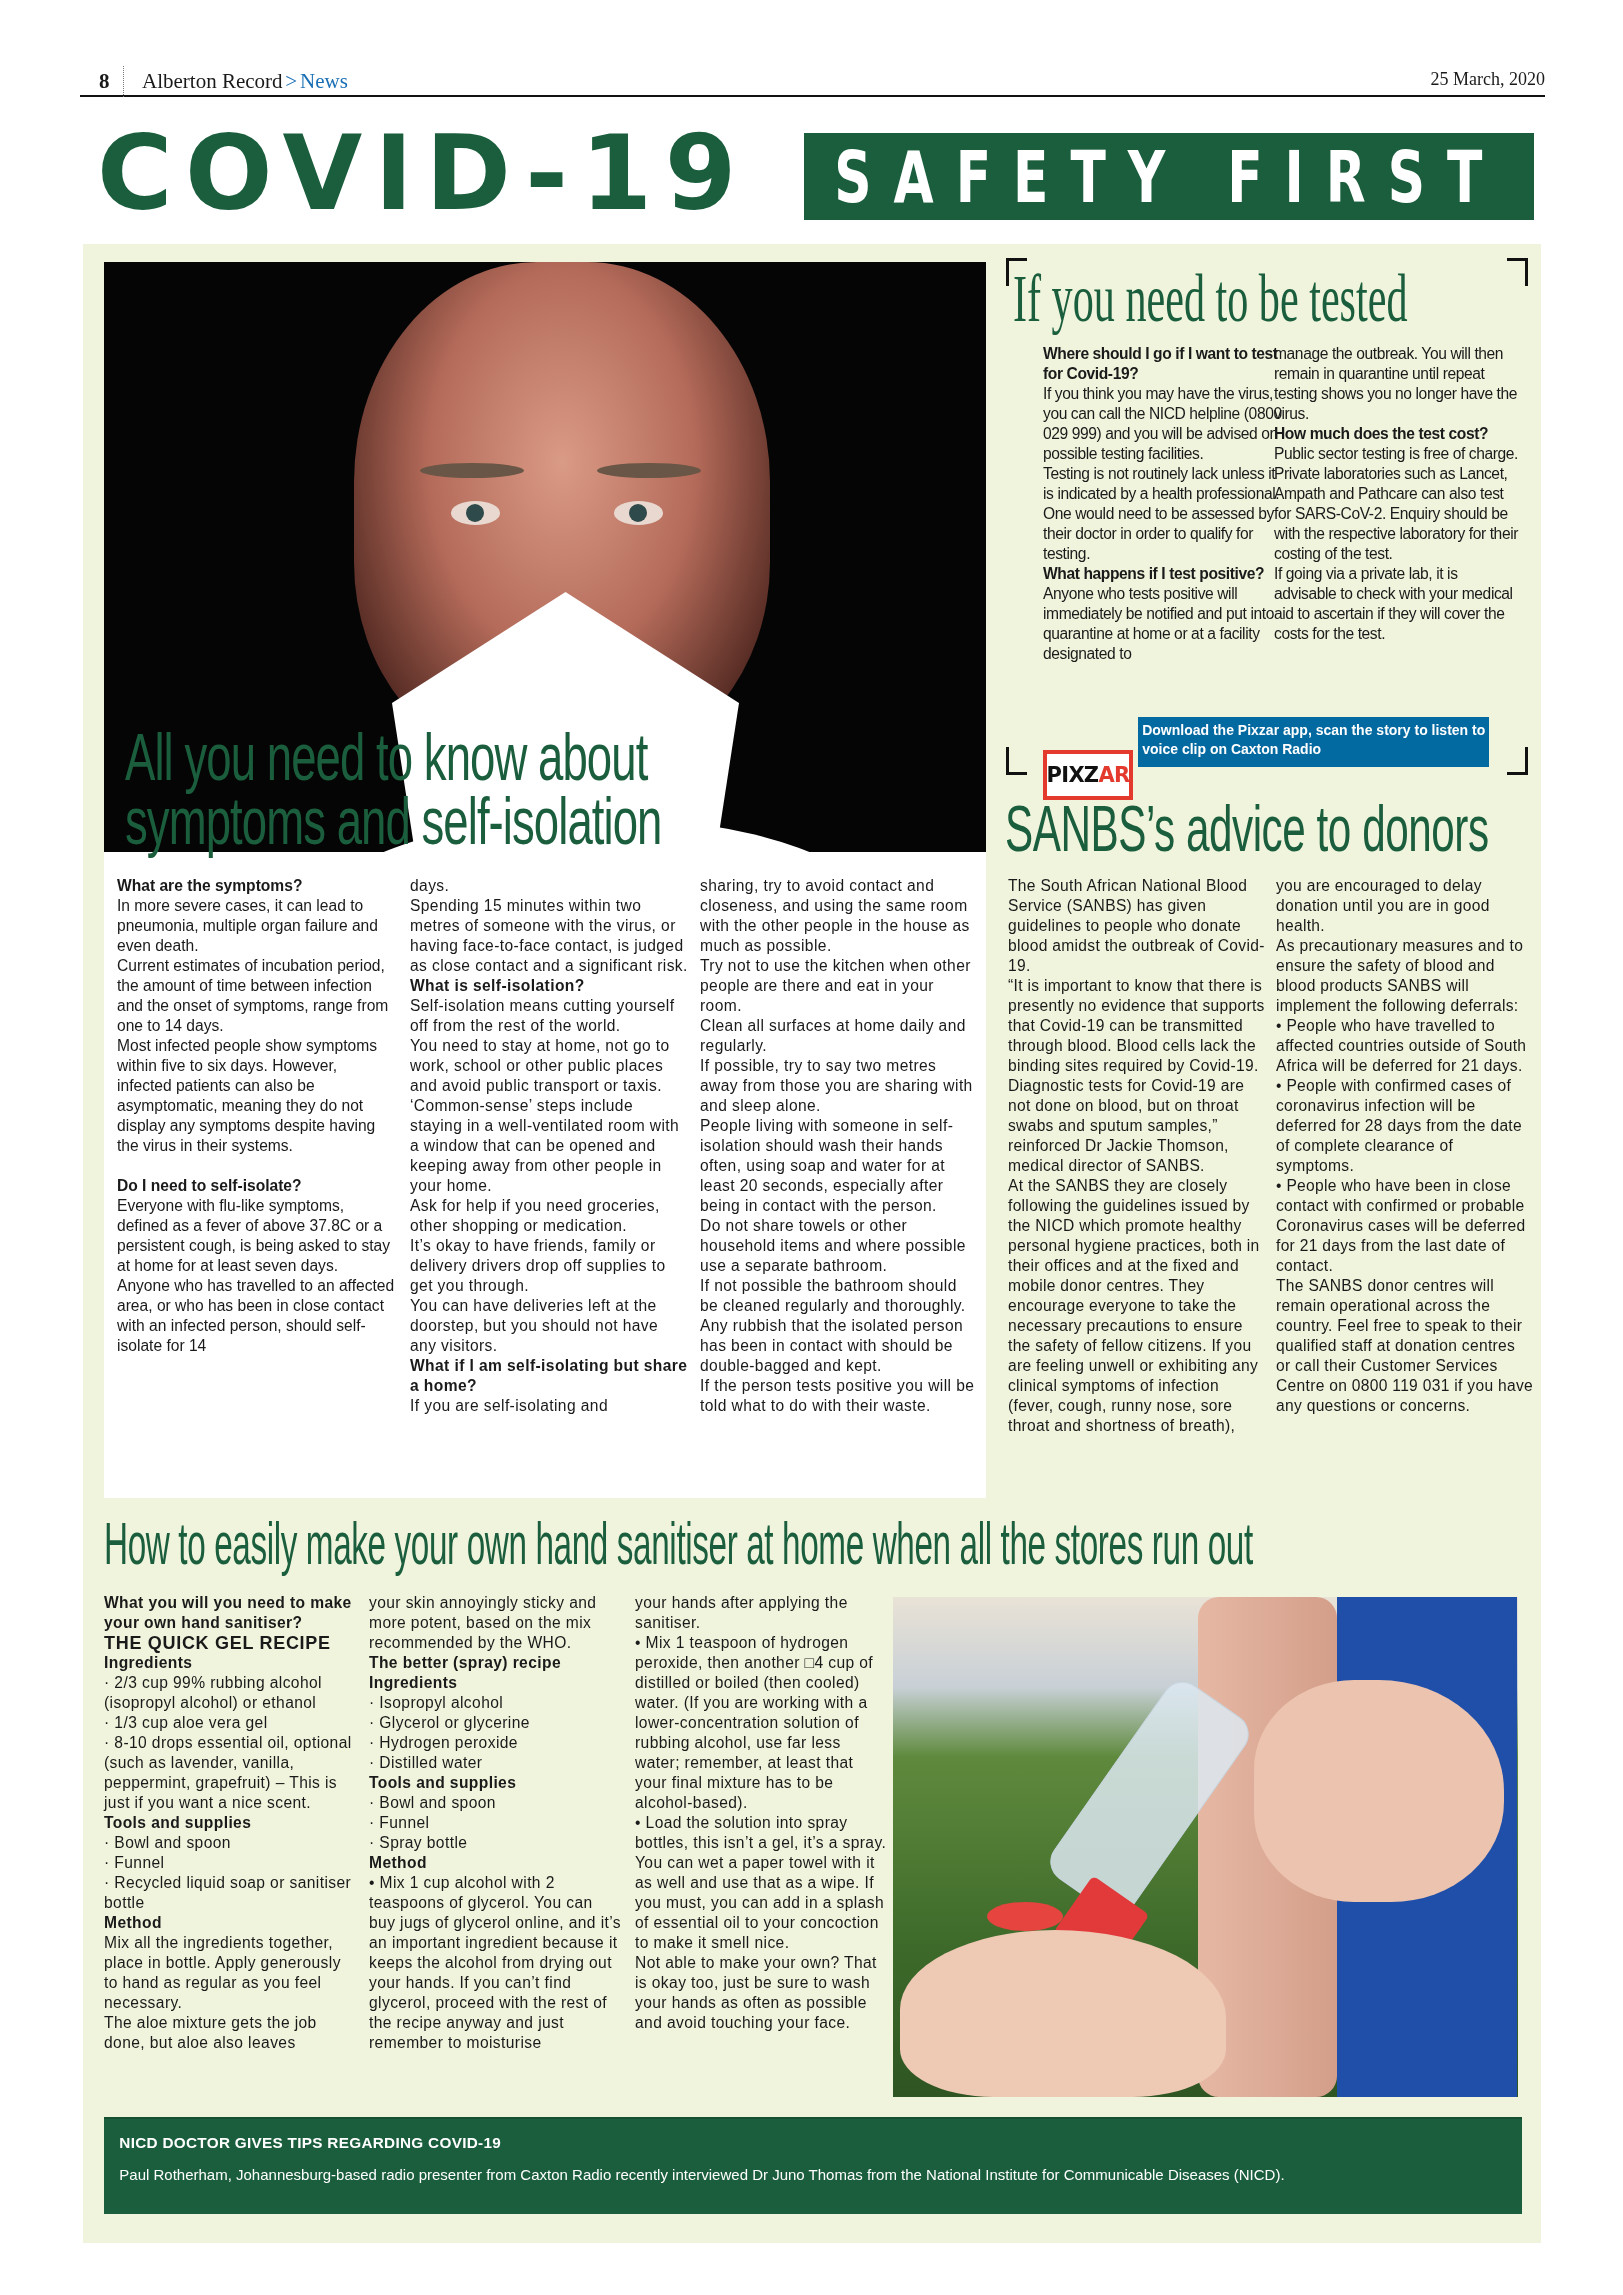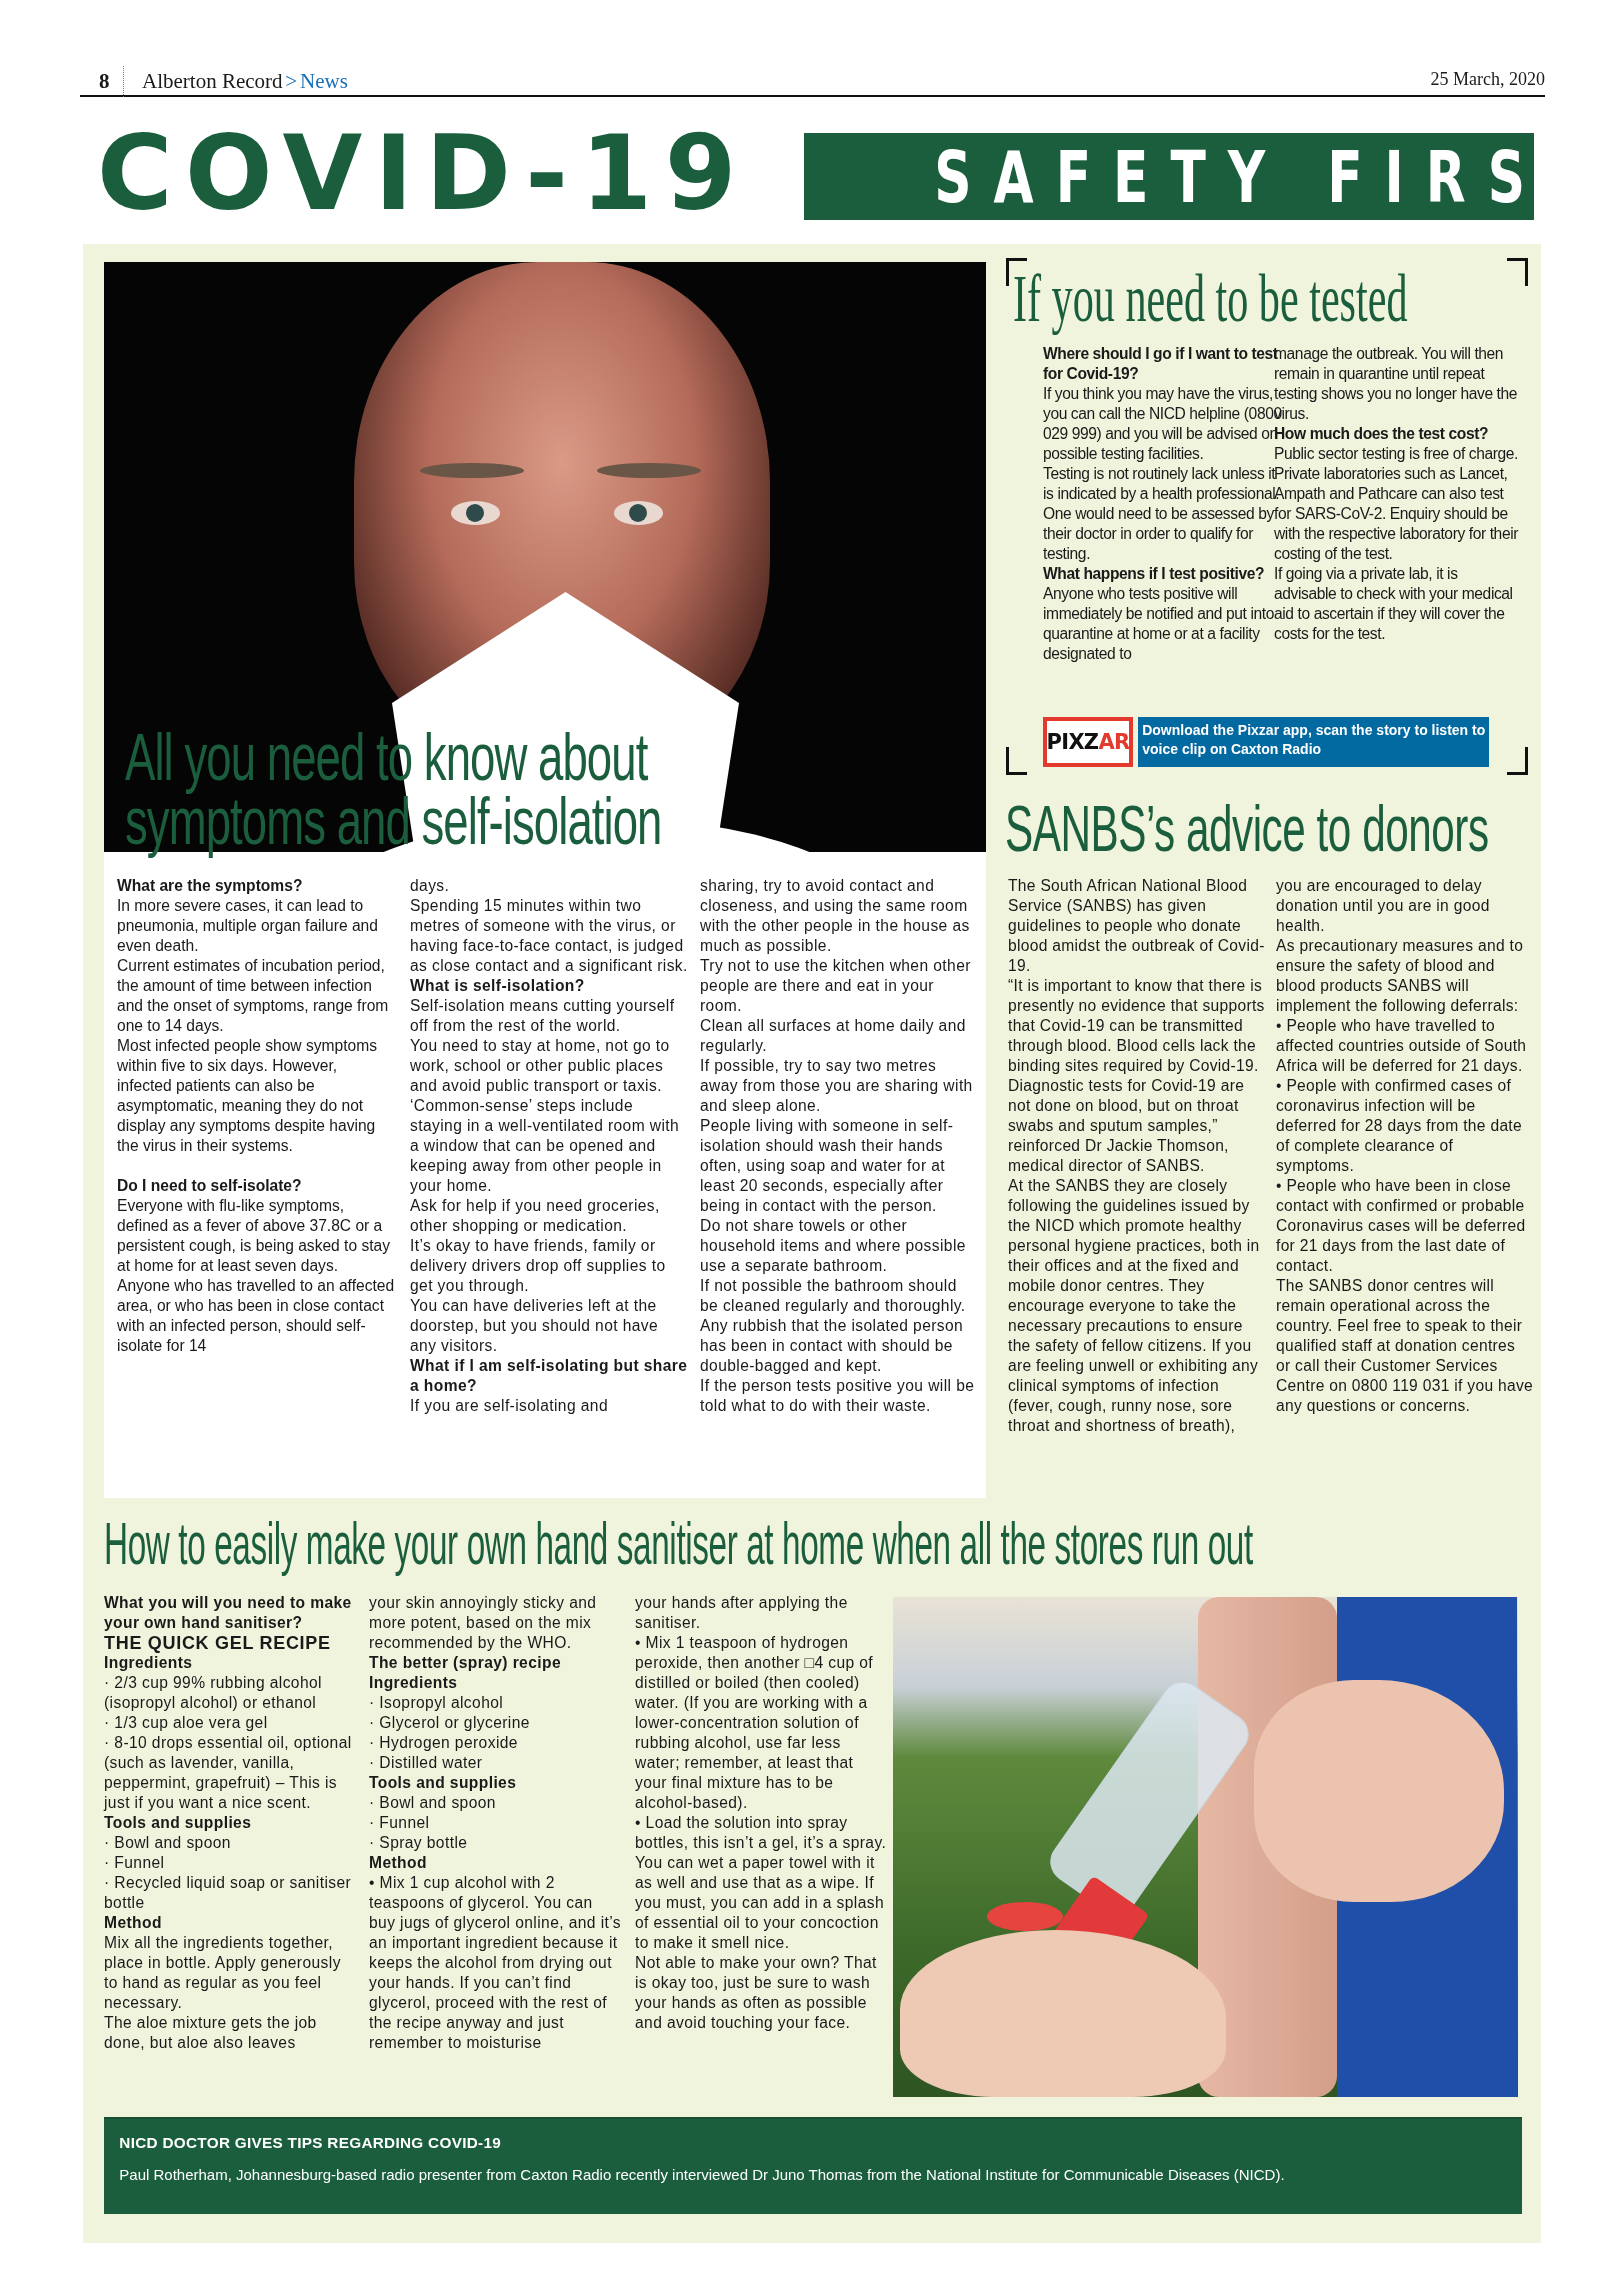--- a/index.html
+++ b/index.html
@@ -8,21 +8,21 @@
 
     .masthead { position: absolute; left: 80px; top: 66px; width: 1465px; height: 30.5px; border-bottom: 2.8px solid #111; }
     .masthead .pg { position: absolute; left: 19px; top: 2.8px; font-family: "Liberation Serif", serif; font-weight: bold; font-size: 21px; }
     .masthead .sep { position: absolute; left: 43px; top: 0; height: 30.5px; border-left: 1.4px dotted #777; }
     .masthead .pub { position: absolute; left: 62px; top: 2.8px; font-family: "Liberation Serif", serif; font-size: 21px; }
     .masthead .pub .gt { color: #1a6fb5; margin: 0 2.8px; }
     .masthead .pub .sec { color: #1a6fb5; }
     .masthead .date { position: absolute; right: 0; top: 2.8px; font-family: "Liberation Serif", serif; font-size: 18px; margin-left: 36px; }
 
     .covid-title { position: absolute; left: 97px; top: 121px; font-family: "DejaVu Sans", sans-serif; font-weight: bold; font-size: 103px; color: #1b5e3d; letter-spacing: 12.5px; line-height: 104px; }
-    .safety-box { position: absolute; left: 804px; top: 133px; width: 730px; height: 87px; background: #1b5e3d; color: #fff; display: flex; align-items: center; }
+    .safety-box { position: absolute; left: 804px; top: 133px; width: 730px; height: 87px; background: #1b5e3d; color: #fff; display: flex; align-items: center; justify-content: center; }
     .safety-box span { font-family: "DejaVu Sans", sans-serif; font-weight: bold; font-size: 72px; letter-spacing: 30.5px; transform: scaleX(0.72); white-space: nowrap; }
 
     .panel { position: absolute; left: 83px; top: 244px; width: 1458px; height: 1999px; background: #f0f4dc; }
 
     .hero { position: absolute; left: 104px; top: 262px; width: 882px; height: 590px; background: #050505; overflow: hidden; }
     .hero .face { position: absolute; left: 250px; top: 0; width: 416px; height: 500px; border-radius: 44% 44% 40% 40%; background: radial-gradient(ellipse at 50% 40%, #d99a86 0%, #b56b5a 45%, #5a2e26 78%, #050505 100%); }
     .hero .brow { position: absolute; top: 201px; width: 104px; height: 15.3px; background: #6a5646; border-radius: 50%; }
     .hero .eye { position: absolute; top: 239px; width: 49px; height: 23.6px; background: #e8d8d0; border-radius: 50%; }
     .hero .eye::after { content: ""; position: absolute; left: 15.3px; top: 2.8px; width: 18px; height: 18px; border-radius: 50%; background: #2e4a4a; }
     .hero .mask { position: absolute; left: 288px; top: 330px; width: 347px; height: 292px; background: #fff; clip-path: polygon(50% 0, 100% 38%, 92% 100%, 8% 100%, 0 38%); }
@@ -38,21 +38,21 @@
 
     .tested-box { position: absolute; left: 1000px; top: 258px; width: 528px; height: 517px; }
     .corner { position: absolute; width: 21px; height: 21px; border-color: #111; border-style: solid; }
     .c-tl { left: 5.6px; top: 0; border-width: 3.5px 0 0 3.5px; height: 28px; }
     .c-tr { right: 0; top: 0; border-width: 3.5px 3.5px 0 0; height: 28px; }
     .c-bl { left: 5.6px; bottom: 0; border-width: 0 0 3.5px 3.5px; height: 28px; }
     .c-br { right: 0; bottom: 0; border-width: 0 3.5px 3.5px 0; height: 28px; }
     .tested-title { position: absolute; left: 1013px; top: 264px; font-family: "Liberation Serif", serif; font-size: 68px; line-height: 68px; color: #1b5e3d; transform: scaleX(0.62); transform-origin: left top; white-space: nowrap; }
     .tcol { font-family: "Liberation Sans", sans-serif; font-size: 15.6px; line-height: 20px; letter-spacing: -0.4px; }
 
-    .pixzar-logo { position: absolute; left: 1043px; top: 717px; width: 90px; height: 50px; background: #fff; border: 4.2px solid #e43a2e; display: flex; align-items: center; justify-content: center; }
+    .pixzar-logo { position: absolute; left: 1043px; top: 750px; width: 90px; height: 50px; background: #fff; border: 4.2px solid #e43a2e; display: flex; align-items: center; justify-content: center; }
     .pixzar-logo .pz { font-family: "DejaVu Sans", sans-serif; font-weight: bold; font-size: 21px; color: #111; letter-spacing: -0.7px; }
     .pixzar-logo .ar { color: #e43a2e; }
     .pixzar-msg { position: absolute; left: 1138px; top: 717px; width: 351px; height: 50px; background: #0369a1; color: #fff; font-weight: bold; font-size: 14px; line-height: 19px; padding: 4.2px 0 0 4.2px; }
 
     .sanbs-title { position: absolute; left: 1005px; top: 797px; font-family: "Liberation Sans", sans-serif; font-size: 64px; line-height: 64px; color: #1b5e3d; transform: scaleX(0.66); transform-origin: left top; white-space: nowrap; letter-spacing: -0.7px; }
 
     .sanitiser-title { position: absolute; left: 104px; top: 1513px; font-family: "Liberation Sans", sans-serif; font-size: 60px; line-height: 62px; color: #1b5e3d; transform: scaleX(0.555); transform-origin: left top; white-space: nowrap; letter-spacing: -0.7px; }
     .scol { font-size: 15.6px; line-height: 20px; }
     .scol .big { font-weight: bold; font-size: 18px; letter-spacing: 0.7px; }
 

